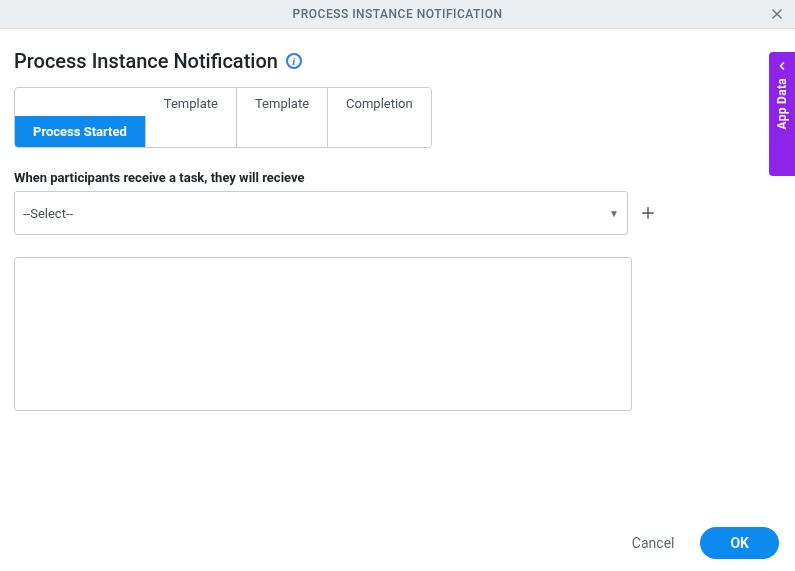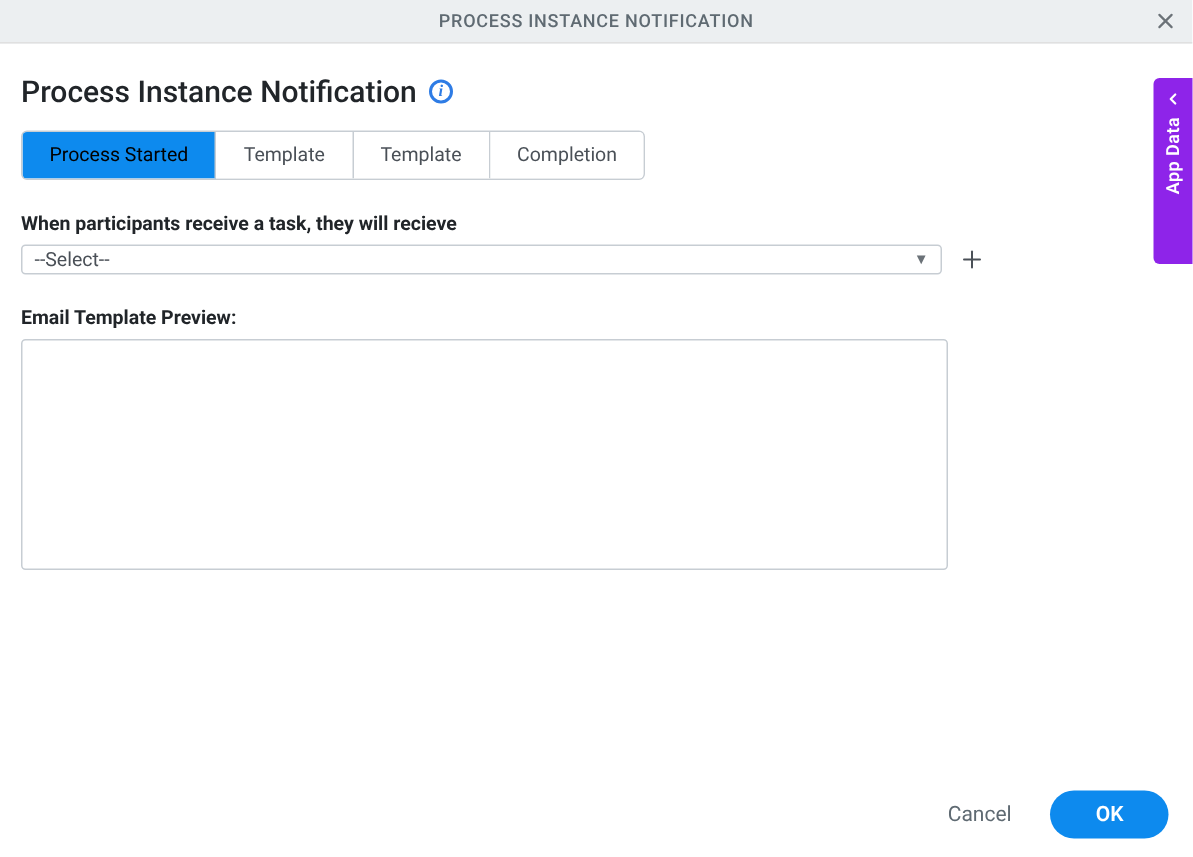--- a/index.html
+++ b/index.html
@@ -84,38 +84,39 @@
       padding: 8px 18px;
       font-size: 13px;
       color: #4a5057;
       border-right: 1px solid #c7cdd3;
       cursor: pointer;
       background: #fff;
     }
     .tab:last-child { border-right: none; }
     .tab.active {
       background: #0d8aee;
-      color: #000000;
-      font-weight: 400;
+      color: #ffffff;
+      font-weight: 700;
+      margin-top: 28px;
     }
     .field-label {
       font-size: 13px;
       color: #212529;
       font-weight: 700;
       margin-bottom: 6px;
     }
     .select-row {
       display: flex;
       align-items: center;
       gap: 10px;
       margin-bottom: 22px;
     }
     .select-box {
       width: 614px;
-      height: 20px;
+      height: 44px;
       border: 1px solid #c7cdd3;
       border-radius: 3px;
       display: flex;
       align-items: center;
       justify-content: space-between;
       padding: 0 8px;
       font-size: 13px;
       color: #4a5057;
       cursor: pointer;
       background: #fff;
@@ -238,21 +239,20 @@
       <span class="chev">▼</span>
     </div>
     <div class="add-btn">
       <svg viewBox="0 0 24 24" fill="none" stroke="currentColor" stroke-width="2" stroke-linecap="round">
         <line x1="12" y1="4" x2="12" y2="20"></line>
           <line x1="4" y1="12" x2="20" y2="12"></line>
       </svg>
     </div>
   </div>
 
-  <div class="field-label">Email Template Preview:</div>
   <div class="preview-box"></div>
 </div>
 
 <div class="side-panel">
   <svg class="arrow" viewBox="0 0 24 24" fill="none" stroke="currentColor" stroke-width="3" stroke-linecap="round" stroke-linejoin="round">
     <polyline points="15 18 9 12 15 6"></polyline>
   </svg>
   <span class="side-panel-label">App Data</span>
 </div>
 

